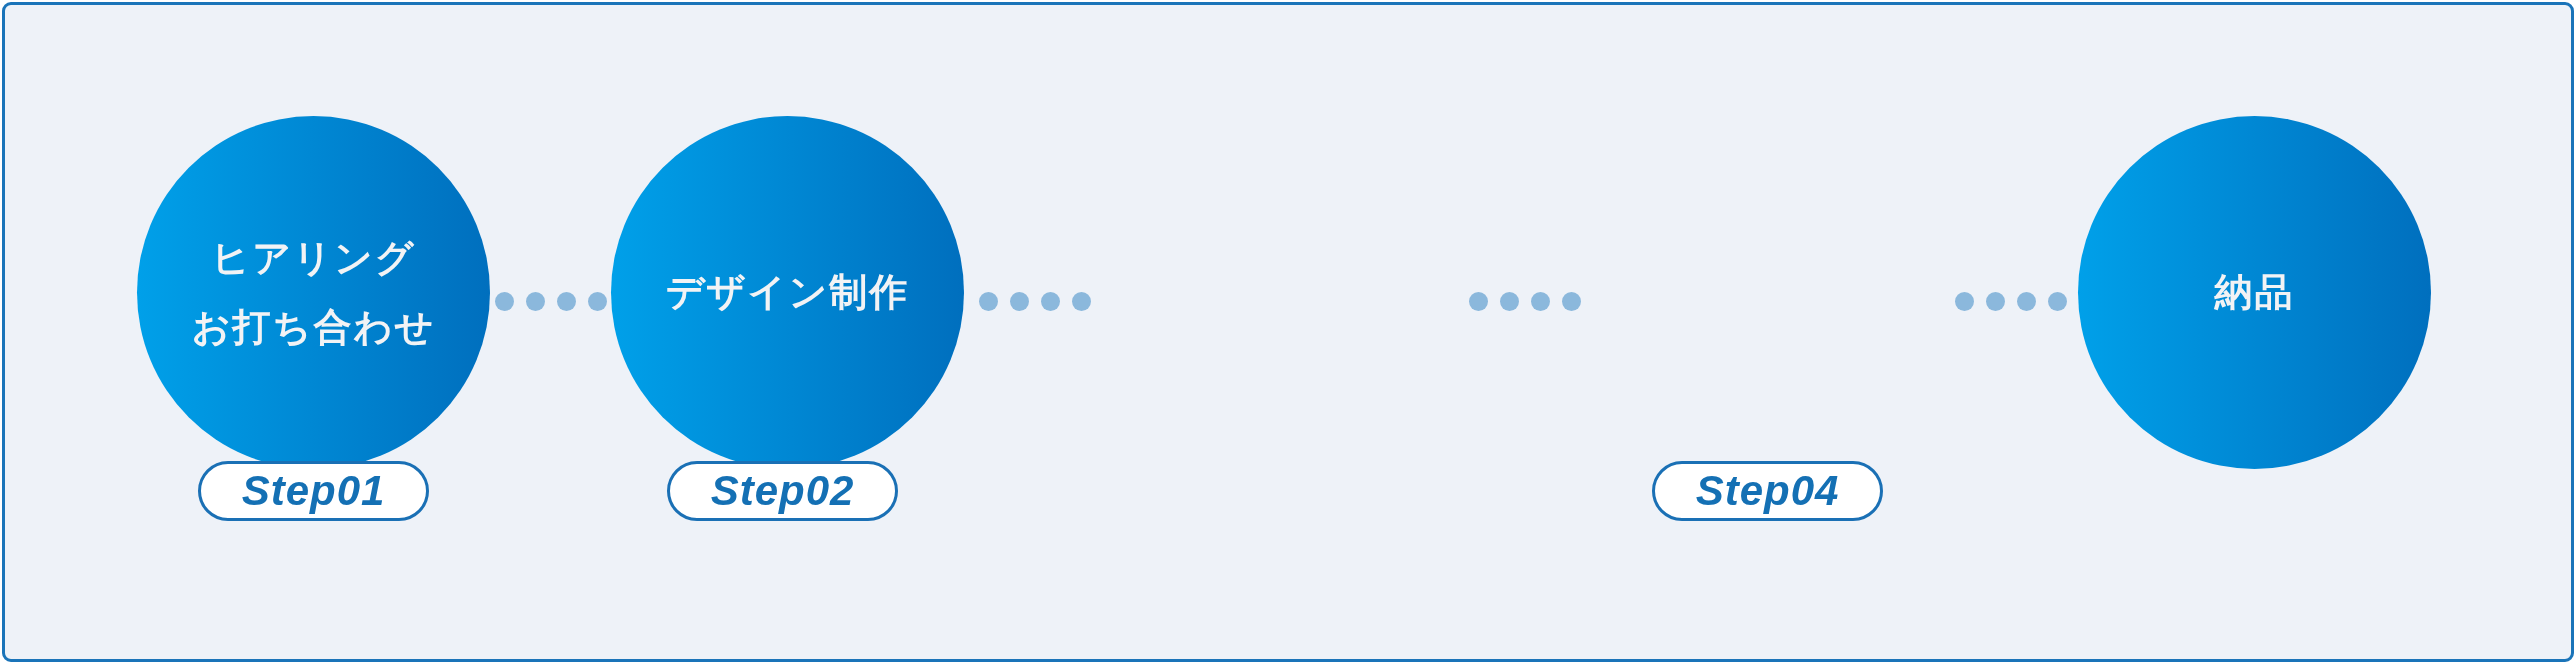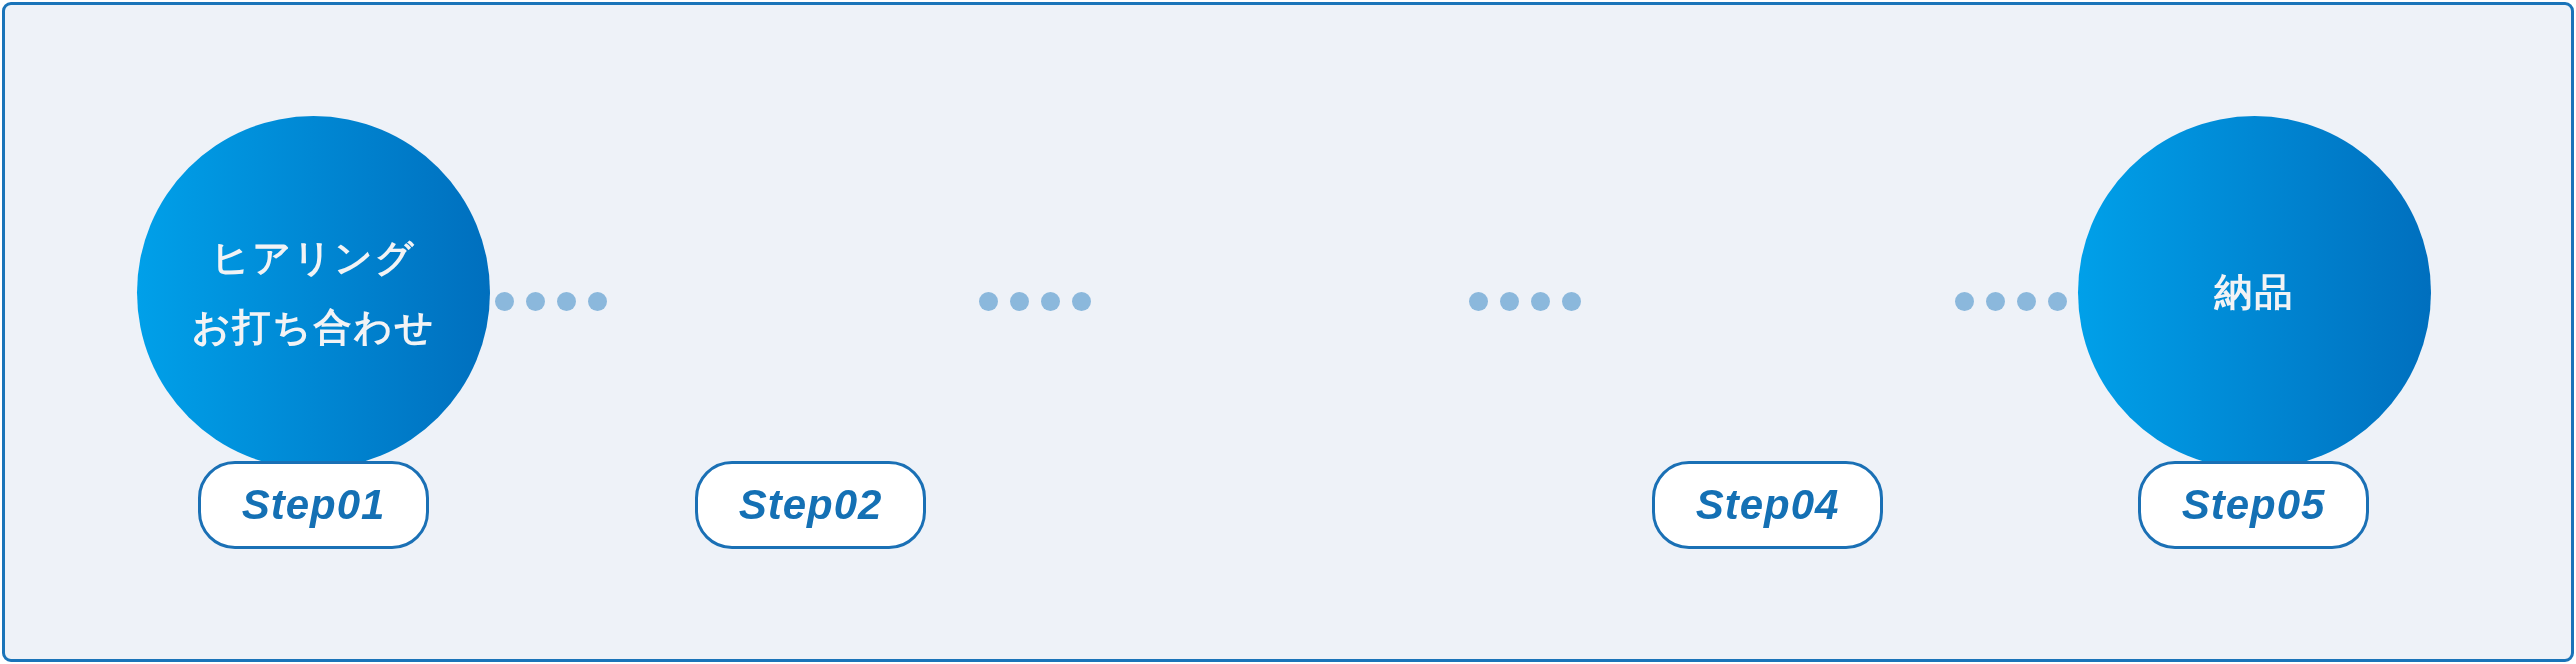--- a/index.html
+++ b/index.html
@@ -40,21 +40,21 @@
     font-size: 38px;
     font-weight: bold;
     line-height: 1.8;
     letter-spacing: 2px;
     white-space: pre-line;
   }
   .badge {
     position: absolute;
     top: 456px;
     width: 231px;
-    height: 88px;
+    height: 60px;
     box-sizing: border-box;
     background: var(--badge-bg);
     border: 3px solid var(--badge-border);
     border-radius: 37px;
     display: flex;
     align-items: center;
     justify-content: center;
     color: var(--badge-text);
     font-size: 42px;
     font-weight: bold;
@@ -85,21 +85,24 @@
   </div>
   <div class="badge" style="left:193px">Step01</div>
 
   <div class="dots" style="left:490px">
     <span class="dot"></span>
     <span class="dot"></span>
     <span class="dot"></span>
     <span class="dot"></span>
   </div>
 
-  <div class="badge" style="left:690px">Step02</div>
+  <div class="circle" style="left:606px">
+    <span class="circle-label">デザイン制作</span>
+  </div>
+  <div class="badge" style="left:662px">Step02</div>
 
   <div class="dots" style="left:974px">
     <span class="dot"></span>
     <span class="dot"></span>
     <span class="dot"></span>
     <span class="dot"></span>
   </div>
 
 
   <div class="dots" style="left:1464px">
@@ -114,16 +117,15 @@
   <div class="dots" style="left:1950px">
     <span class="dot"></span>
     <span class="dot"></span>
     <span class="dot"></span>
     <span class="dot"></span>
   </div>
 
   <div class="circle" style="left:2073px">
     <span class="circle-label">納品</span>
   </div>
-  <div class="badge" style="left:2133px">Step05</div>
 
 </div>
 
 
 </body></html>

